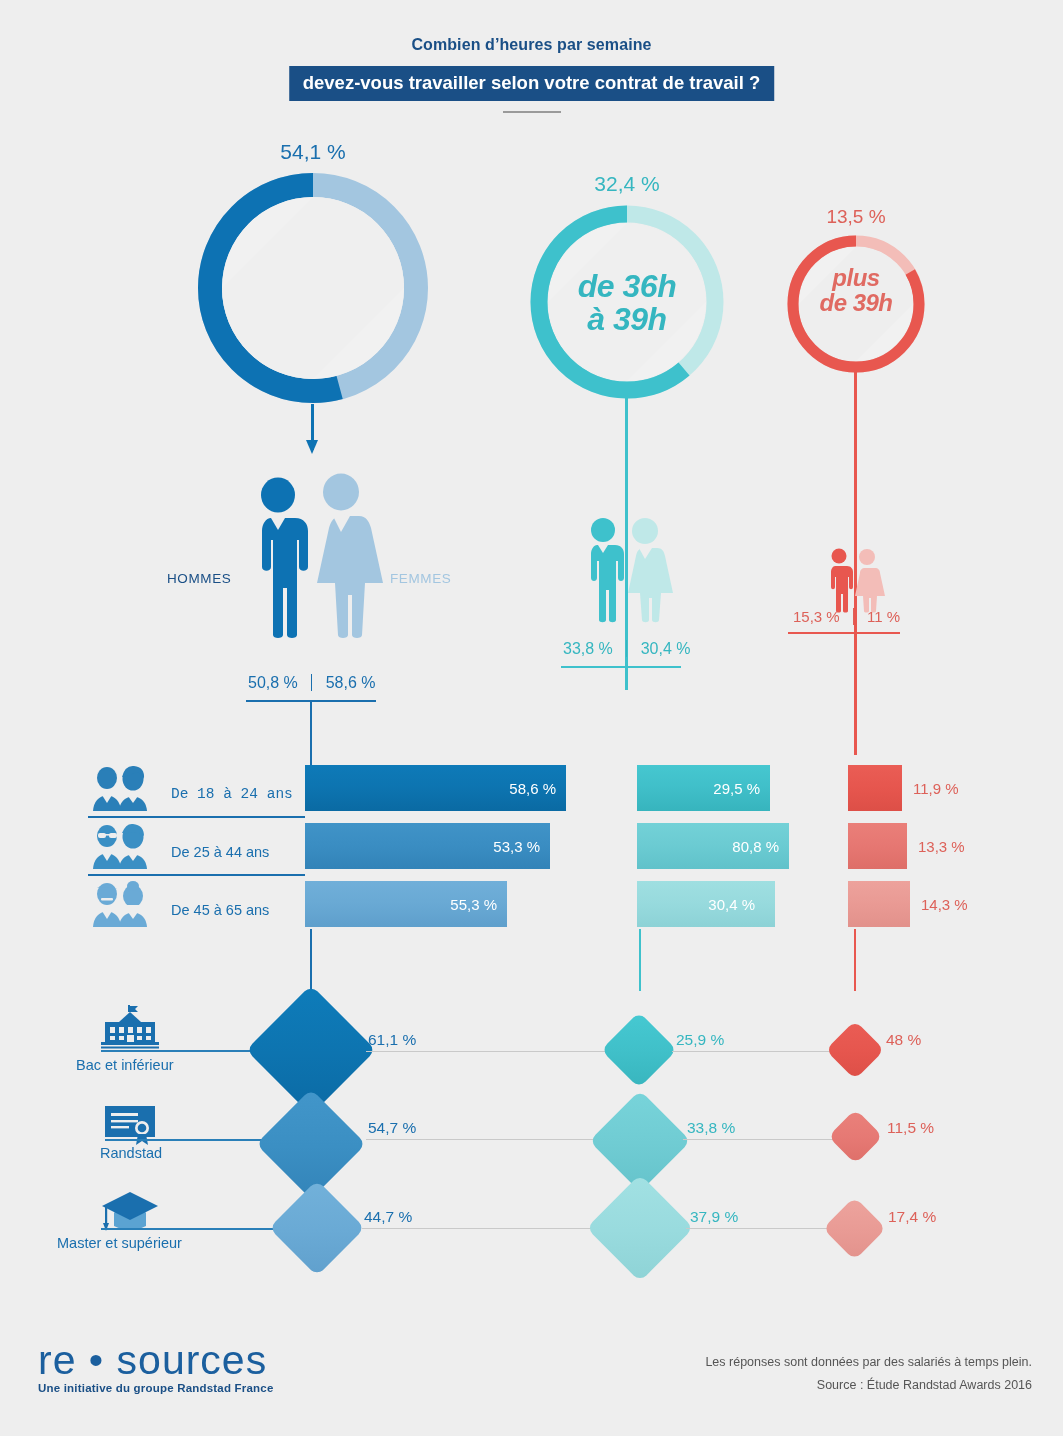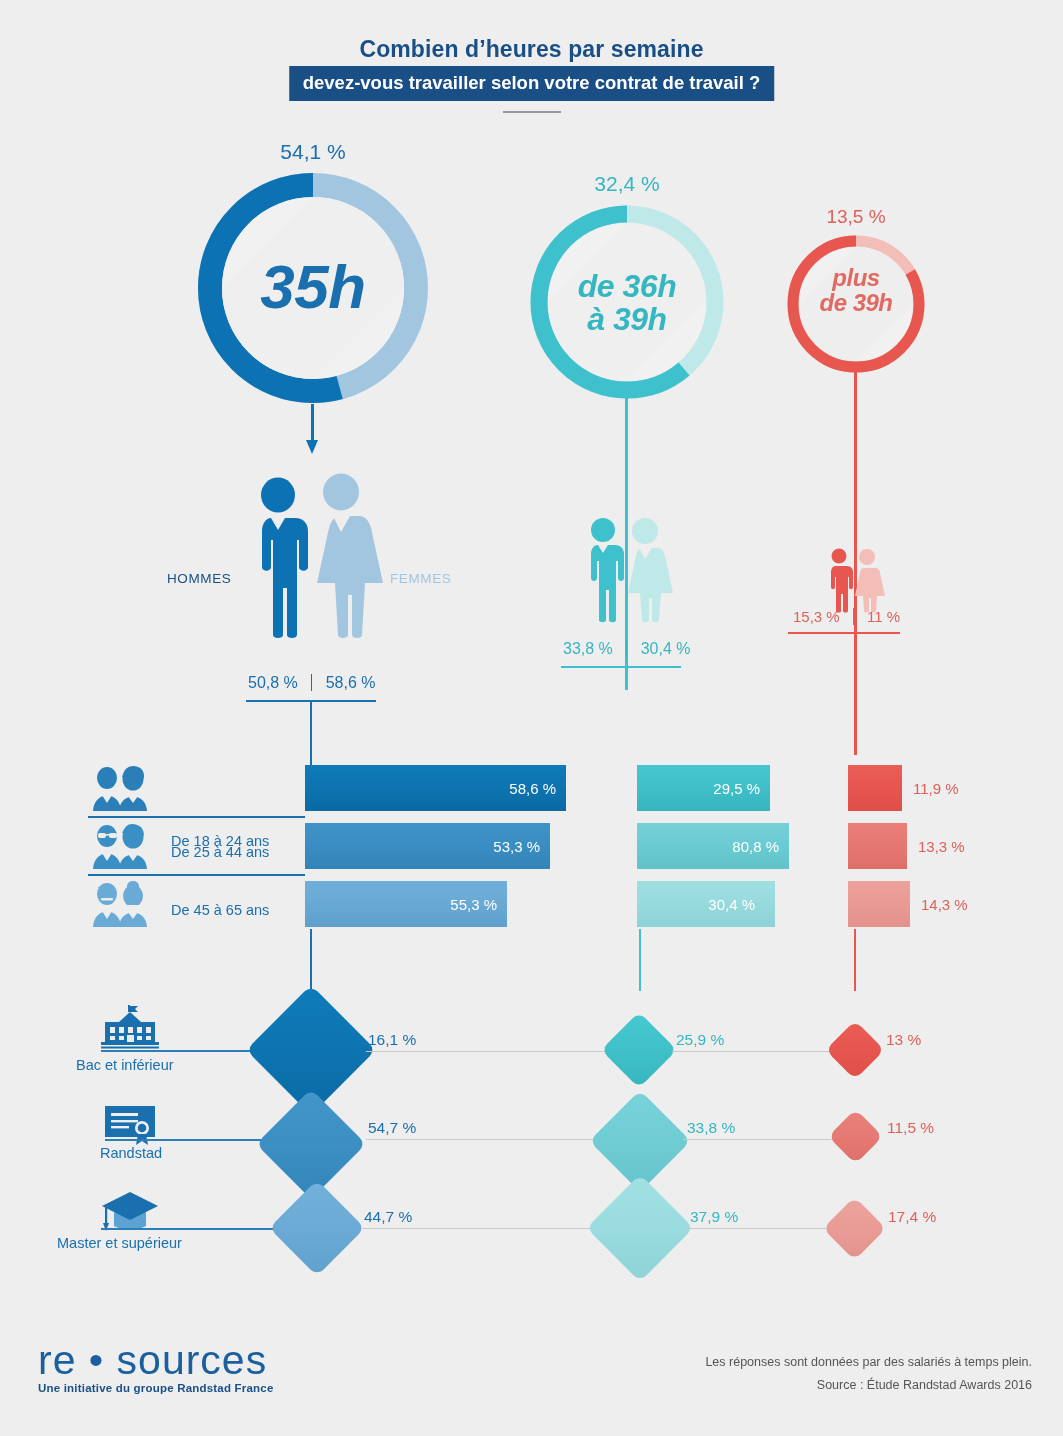--- a/index.html
+++ b/index.html
@@ -7,21 +7,21 @@
     width: 1063px; height: 1436px;
     background: #eeeeee;
     font-family: "Liberation Sans", sans-serif;
     overflow: hidden;
   }
   #page { position: relative; width: 1063px; height: 1436px; background: #eeeeee; }
 
   
   .hdr-line1 {
     position: absolute; left: 0; top: 36px; width: 1063px;
-    text-align: center; font-size: 23px; font-weight: bold;
+    text-align: center; font-size: 16px; font-weight: bold;
     color: #1a4f86; letter-spacing: .1px;
   }
   .hdr-band {
     position: absolute; top: 66px; left: 50%; transform: translateX(-50%);
     background: #1a4f86; color: #ffffff;
     font-size: 18.5px; font-weight: bold;
     padding: 6px 14px 7px 14px; white-space: nowrap;
   }
   .hdr-rule {
     position: absolute; top: 111px; left: 50%; transform: translateX(-50%);
@@ -93,23 +93,20 @@
   <div class="hdr-rule"></div>
 
   <div class="donut-wrap" style="left:197px; top:140px; width:232px; height:300px;">
     <div class="donut-pct" style="top:0px; color:#1a6fae;">54,1 %</div>
     <svg width="232" height="232" style="position:absolute; left:0; top:32px;">
       <circle cx="116" cy="116" r="103" fill="none" stroke="#a3c6e0" stroke-width="24"></circle>
       <circle cx="116" cy="116" r="103" fill="none" stroke="#0d72b3" stroke-width="24" stroke-dasharray="350.2 297.0" stroke-dashoffset="0" transform="rotate(-90 116 116) scale(1,-1) translate(0,-232)"></circle>
       <circle cx="116" cy="116" r="91" fill="#f1f1f1"></circle>
       <path d="M116 25 A91 91 0 0 1 207 116 L116 207 A91 91 0 0 1 25 116 Z" fill="#ececec" opacity="0.55"></path>
     </svg>
-    <div class="donut-label" style="top:115px; font-size:62px; color:#1a6fae;">
-      <span>35h</span>
-    </div>
     <div class="stem" style="left:114px; top:264px; height:46px; background:#0d72b3;"></div>
     <div class="stem-tip" style="left:109px; top:300px; border-top:14px solid #0d72b3;"></div>
   </div>
 
   <div class="donut-wrap" style="left:527px; top:172px; width:200px; height:250px;">
     <div class="donut-pct" style="top:0px; color:#35b6c0;">32,4 %</div>
     <svg width="200" height="200" style="position:absolute; left:0; top:30px;">
       <circle cx="100" cy="100" r="88" fill="none" stroke="#bfe8e8" stroke-width="17"></circle>
       <circle cx="100" cy="100" r="88" fill="none" stroke="#3ec1cc" stroke-width="17" stroke-dasharray="338 215" stroke-dashoffset="0" transform="rotate(-90 100 100) scale(1,-1) translate(0,-200)"></circle>
       <circle cx="100" cy="100" r="79" fill="#f1f1f1"></circle>
@@ -209,21 +206,21 @@
         <ellipse cx="19" cy="13" rx="10" ry="11"></ellipse>
           <path d="M9 8 q10-9 20 0 q-3-3-10-3 q-7 0-10 3z"></path>
         <path d="M5 46 q1-14 14-16 q13 2 14 16z"></path>
         <ellipse cx="45" cy="14" rx="10.5" ry="11.5"></ellipse>
         <path d="M34 12 q3-12 12-11 q11 1 10 13 q-2-6-8-7 q-6 4-14 5z"></path>
         <path d="M31 46 q1-13 14-15 q13 2 14 15z"></path>
       </g>
       <path d="M14 30 L19 38 L24 30 L21 29 L17 29 Z" fill="#eeeeee"></path>
       <path d="M40 31 L45 38 L50 31 L47 30 L43 30 Z" fill="#eeeeee"></path>
     </svg>
-    <div class="age-lbl" style="left:171px; top:833px;">De 18 à 24 ans</div>
+    <div class="age-lbl" style="left:171px; top:786px;font-family:Liberation Mono, monospace;">De 18 à 24 ans</div>
     <div class="bar" style="left:305px; top:765px; width:261px;
                 background:linear-gradient(180deg,#0e7ab8 0%,#0d74b0 50%,#0a6aa3 100%);">
       <span class="bval">58,6 %</span>
     </div>
     <div class="bar" style="left:637px; top:765px; width:133px;
                 background:linear-gradient(180deg,#46c7d0 0%,#40bfc9 50%,#37b4bd 100%);">
       <span class="bval">29,5 %</span>
     </div>
     <div class="bar" style="left:848px; top:765px; width:54px;
                 background:linear-gradient(180deg,#ea5d55 0%,#e6564e 50%,#dd4f47 100%);"></div>
@@ -319,29 +316,29 @@
           <rect x="18" y="31" width="5" height="4"></rect>
         <rect x="36" y="31" width="5" height="4"></rect>
           <rect x="45" y="31" width="5" height="4"></rect>
         <rect x="26" y="30" width="7" height="7"></rect>
       </g>
     </svg>
     <div class="edu-lbl" style="left:76px; top:1057px;">Bac et inférieur</div>
     <div class="edu-line" style="left:101px; top:1050px; width:160px; background:#2a7fb8;"></div>
     <div class="dia" style="left:265px; top:1004px; width:92px; height:92px;
                 background:linear-gradient(135deg,#0e7cba 0%,#0d74b0 52%,#0b6aa4 100%);"></div>
-    <div class="dia-val" style="left:368px; top:1031px; color:#1a6fae;">16,1 %</div>
+    <div class="dia-val" style="left:368px; top:1031px; color:#1a6fae;">61,1 %</div>
     <div class="dia-line" style="left:366px; top:1051px; width:246px;"></div>
     <div class="dia" style="left:612px; top:1023px; width:54px; height:54px;
                 background:linear-gradient(135deg,#46c9d2 0%,#40c0c9 52%,#38b5be 100%);"></div>
     <div class="dia-val" style="left:676px; top:1031px; color:#35b6c0;">25,9 %</div>
     <div class="dia-line" style="left:672px; top:1051px; width:162px;"></div>
     <div class="dia" style="left:834px; top:1029px; width:42px; height:42px;
                 background:linear-gradient(135deg,#ea5d55 0%,#e6564e 52%,#dd4f47 100%);"></div>
-    <div class="dia-val" style="left:886px; top:1031px; color:#dd6159;">13 %</div>
+    <div class="dia-val" style="left:886px; top:1031px; color:#dd6159;">48 %</div>
   </div>
 
   <div>
     <svg width="50" height="40" style="position:absolute; left:105px; top:1106px;" viewBox="0 0 50 40">
       <rect x="0" y="0" width="50" height="31" fill="#1a6fae"></rect>
       <g fill="#eeeeee">
         <rect x="6" y="7" width="27" height="3"></rect>
           <rect x="6" y="14" width="27" height="2.4"></rect>
         <rect x="6" y="20" width="18" height="2.4"></rect>
       </g>

